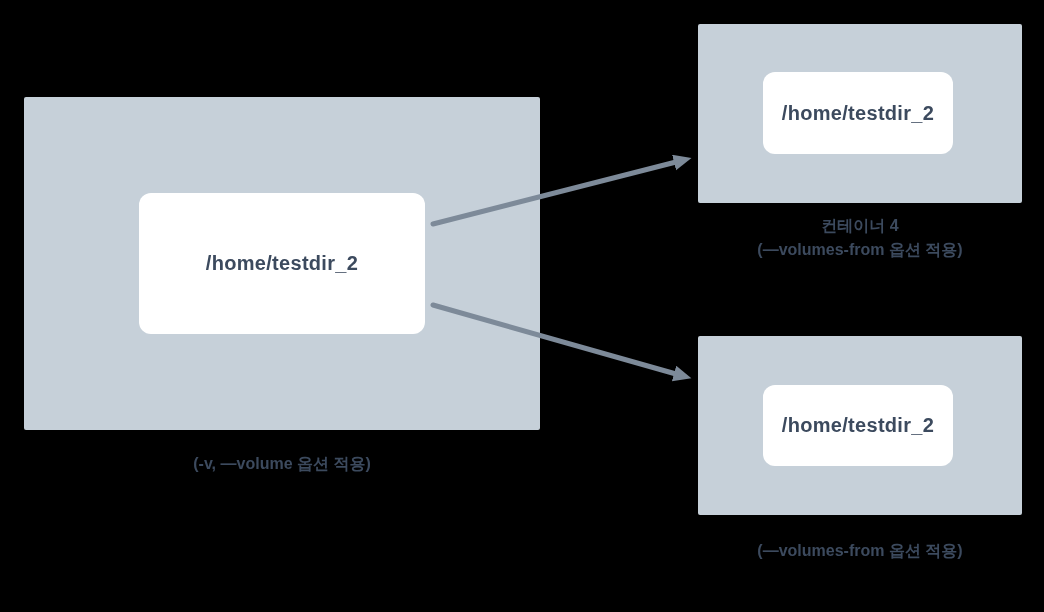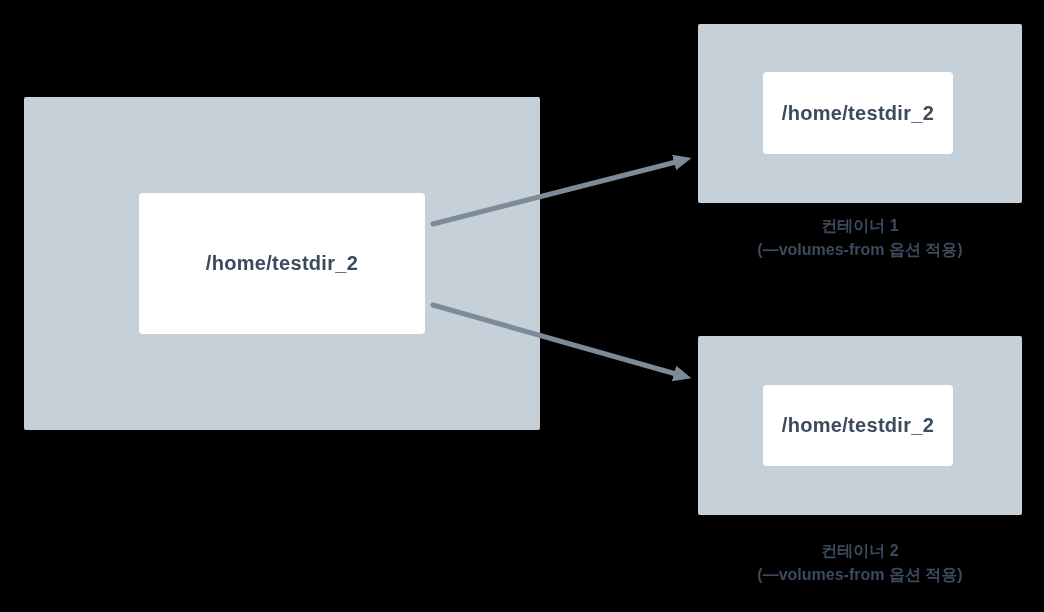--- a/index.html
+++ b/index.html
@@ -22,21 +22,21 @@
     background: var(--bg);
   }
   .container-box {
     position: absolute;
     background: var(--container-fill);
     border-radius: 2px;
   }
   .inner-box {
     position: absolute;
     background: var(--inner-fill);
-    border-radius: 4px;
+    border-radius: 12px;
     display: flex;
     align-items: center;
     justify-content: center;
   }
   .path-label {
     color: var(--text);
     font-size: 20px;
     font-weight: 600;
     letter-spacing: 0.3px;
     white-space: nowrap;
@@ -81,39 +81,39 @@
 <body>
 
 <div class="canvas">
 
   <div class="container-box vol-container">
     <div class="inner-box vol-inner">
       <span class="path-label">/home/testdir_2</span>
     </div>
   </div>
   <div class="caption vol-caption">
+    <div>(-v, —volume 옵션 적용)</div>
   </div>
 
   <div class="container-box c1-container">
     <div class="inner-box c1-inner">
       <span class="path-label">/home/testdir_2</span>
     </div>
   </div>
   <div class="caption c1-caption">
-    <div>컨테이너 1</div>
+    <div>컨테이너 4</div>
     <div>(—volumes-from 옵션 적용)</div>
   </div>
 
   <div class="container-box c2-container">
     <div class="inner-box c2-inner">
       <span class="path-label">/home/testdir_2</span>
     </div>
   </div>
   <div class="caption c2-caption">
-    <div>컨테이너 2</div>
     <div>(—volumes-from 옵션 적용)</div>
   </div>
 
   <svg class="arrows" viewBox="0 0 1044 612">
     <defs>
       <marker id="head" markerUnits="userSpaceOnUse" markerWidth="20" markerHeight="18" refX="2" refY="8" orient="auto">
         <path class="arrow-head" d="M0,0 L18,8 L0,16 Z"></path>
       </marker>
     </defs>
     <line class="arrow-line" x1="433" y1="224" x2="676" y2="162" marker-end="url(#head)"></line>

